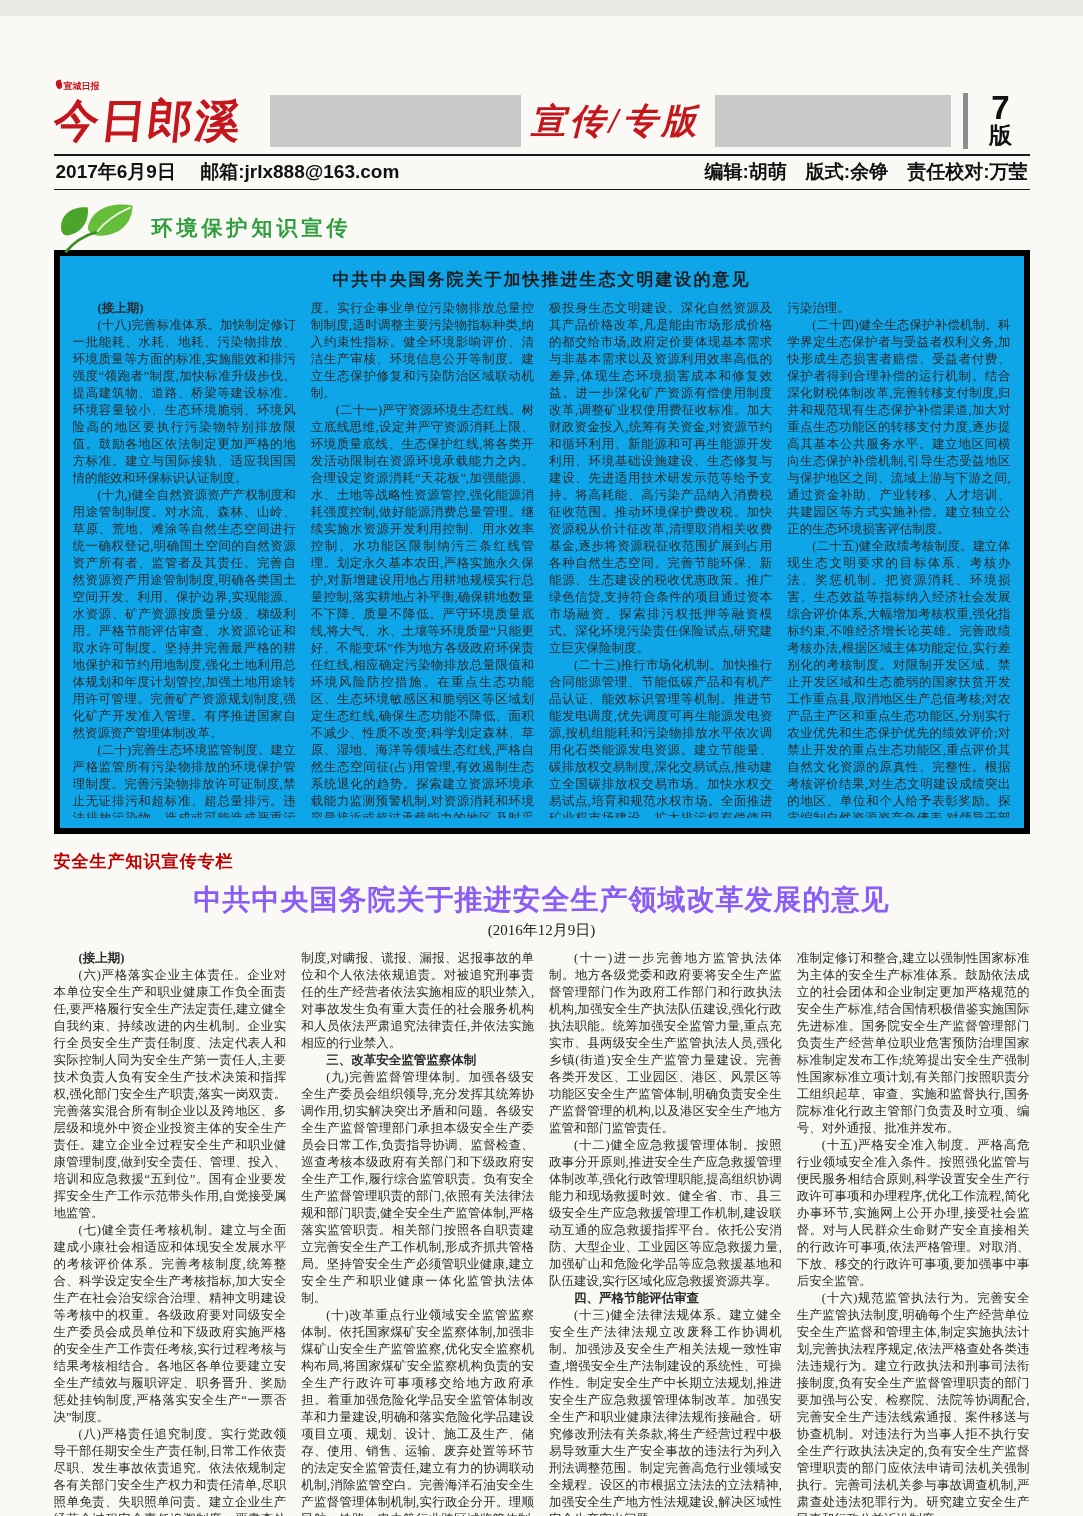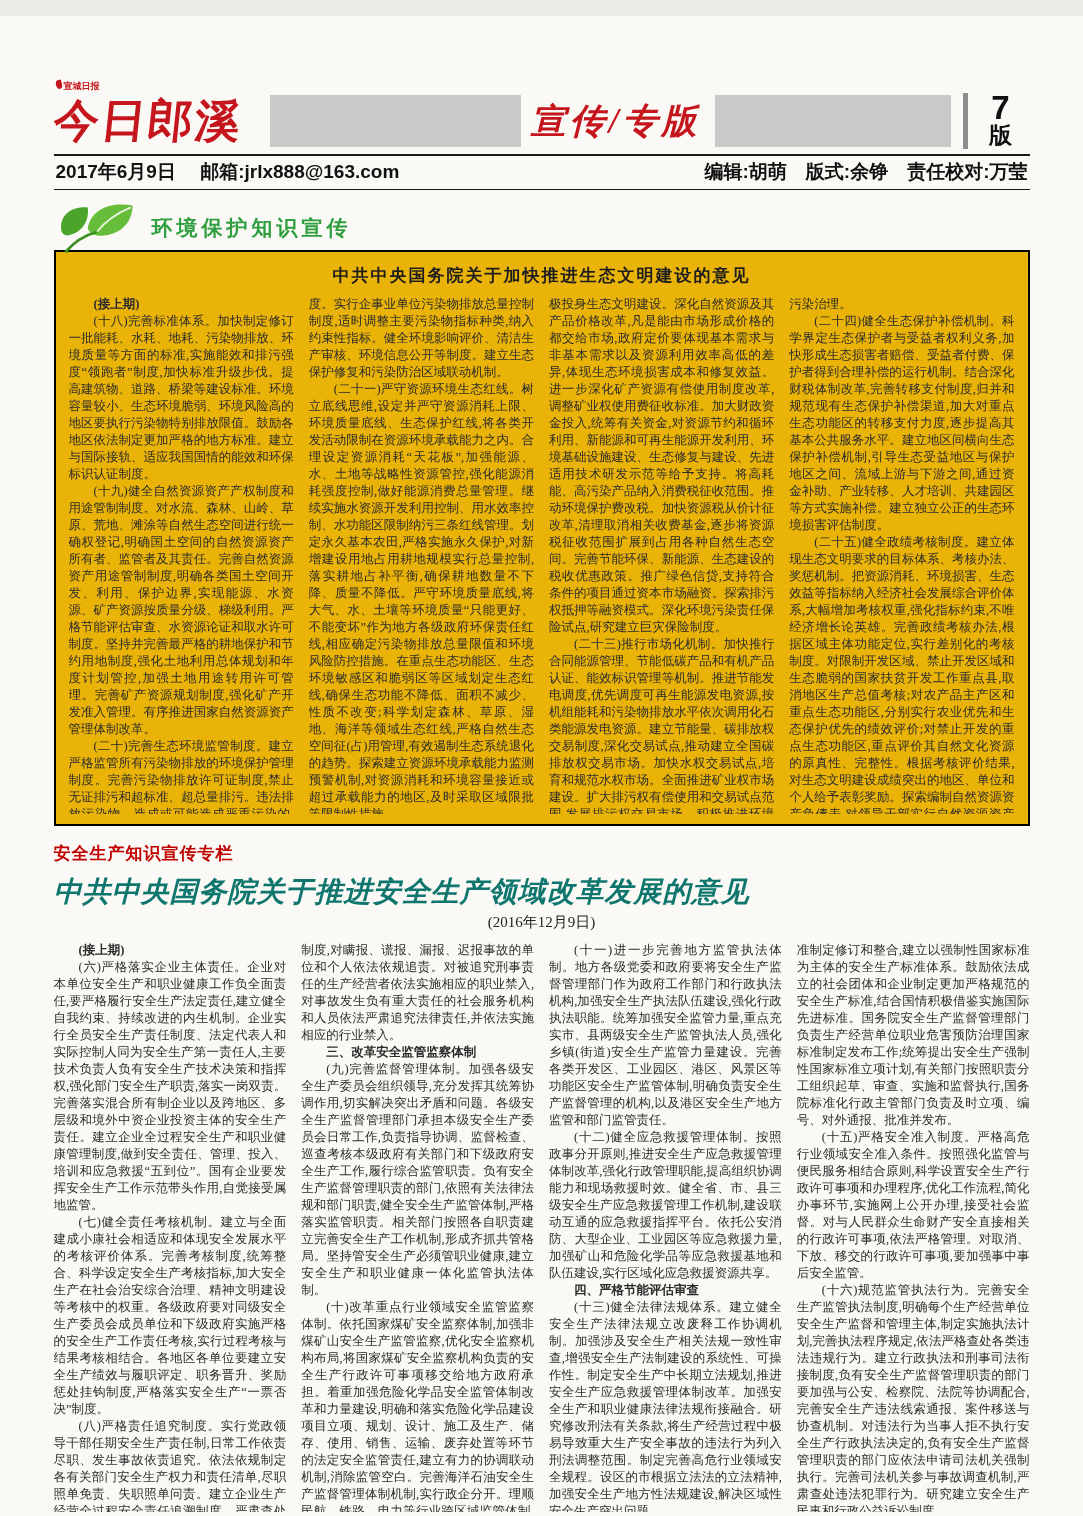--- a/index.html
+++ b/index.html
@@ -25,39 +25,39 @@
   .pageno .ban{font-size:23px;font-weight:bold;line-height:26px;}
   .ruled{margin-top:4px;border-top:2px solid #1a1a1a;border-bottom:1px solid #1a1a1a;
          display:flex;justify-content:space-between;align-items:center;
          padding:3px 2px 4px 2px;font-size:19px;font-weight:bold;color:#111;
          font-family:"Liberation Sans",sans-serif;}
 
   
   .sec1-head{display:flex;align-items:center;height:60px;margin:8px 0 -8px 2px;position:relative;z-index:2;}
   .sec1-title{color:#2f9e3e;font-size:21px;font-weight:bold;letter-spacing:4px;margin-left:12px;
               font-family:"Liberation Sans",sans-serif;}
-  .box1art{border:2px solid #000000;background:#eab308;padding:8px 13px 10px 13px;}
+  .box1art{border:6px solid #000000;background:#0ea5e9;padding:8px 13px 10px 13px;}
   .a1title{text-align:center;font-size:17px;font-weight:bold;letter-spacing:2px;margin:4px 0 9px 0;
            font-family:"Liberation Sans",sans-serif;color:#1d1d1d;}
 
   
   .cols{display:flex;gap:15px;color:#2b2b2b;}
   .col{flex:1 1 0;overflow:hidden;text-align:justify;}
   .col p{margin:0;font-size:12.5px;line-height:17px;text-indent:2em;word-break:break-all;}
   .col p.noindent{text-indent:0;}
   .col p.b{font-weight:bold;}
   .cols1{height:518px;}
   .cols2{height:570px;}
 
   
   .sec2{margin-top:16px;}
   .sec2-label{color:#c00000;font-size:17px;font-weight:bold;letter-spacing:1px;
               font-family:"Liberation Sans",sans-serif;}
-  .a2title{text-align:left;font-size:28px;font-weight:bold;letter-spacing:1px;margin:8px 0 2px 0;
-           font-family:"Liberation Sans",sans-serif;color:#0f766e;font-style:italic;}
+  .a2title{text-align:center;font-size:28px;font-weight:bold;letter-spacing:1px;margin:8px 0 2px 0;
+           font-family:"Liberation Sans",sans-serif;color:#8b5cf6;}
   .a2sub{text-align:center;font-size:15px;margin-bottom:10px;color:#222;}
 
   .bottom-strip{height:40px;background:#d7d6d2;margin-top:8px;}
 </style>
 </head>
 <body>
 
 <div class="page">
   <div class="content">
 

